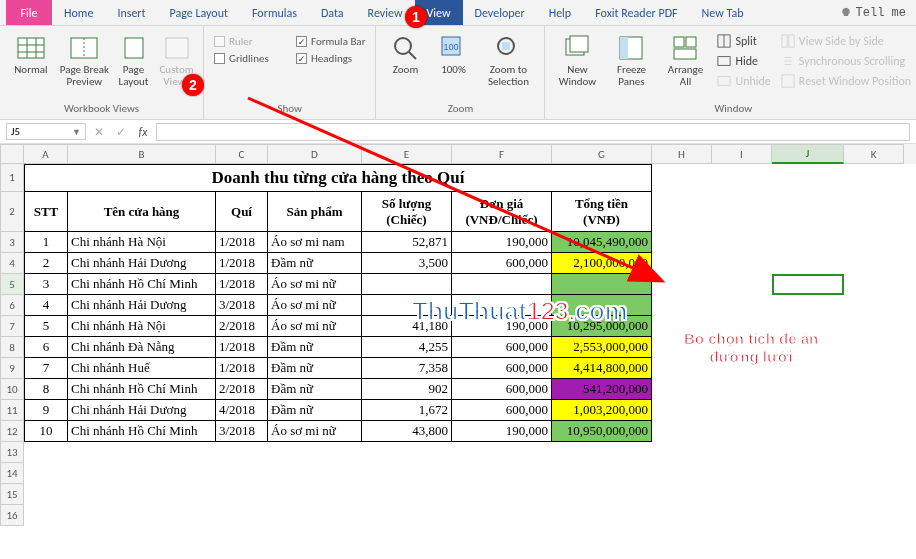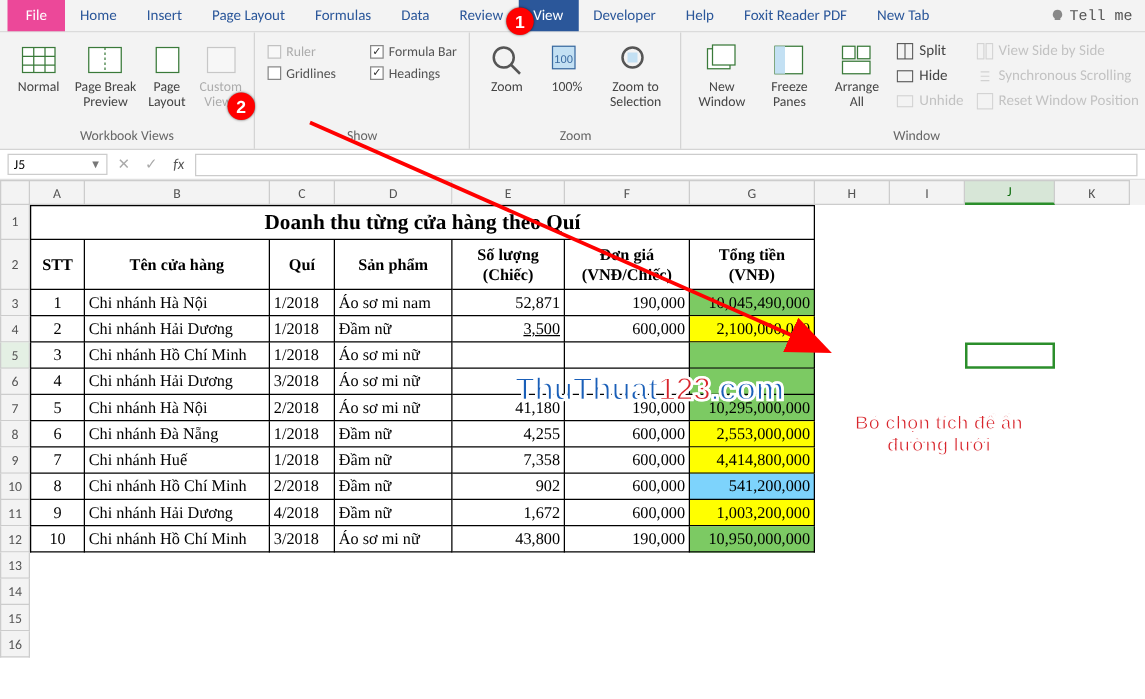--- a/index.html
+++ b/index.html
@@ -54,21 +54,21 @@
   .cE{width:90px;} .cF{width:100px;} .cG{width:100px;} .cH{width:60px;}
   .cI{width:60px;} .cJ{width:72px;} .cK{width:60px;}
 
   
   .title { font-weight:bold; font-size:17px; justify-content:center;}
   .th { font-weight:bold; text-align:center; justify-content:center;}
 
   
   .green { background:#7cca63;}
   .yellow { background:#ffff00;}
-  .red { background:#7dd3fc;}
+  .red { background:#a21caf;}
 
   
   .mark { position:absolute; width:22px; height:22px; border-radius:50%; background:#ff0000; color:#fff; font-weight:bold; display:flex; align-items:center; justify-content:center; font-size:14px; font-family:sans-serif; box-shadow:0 0 2px #000a;}
   .arrow-svg { position:absolute; top:0; left:0; pointer-events:none;}
   .watermark { position:absolute; font-family:"Arial Black", sans-serif; font-size:26px; font-weight:900; color:#1a5fb8; -webkit-text-stroke:2px #fff; text-shadow: -1px -1px 0 #fff,1px -1px 0 #fff,-1px 1px 0 #fff,1px 1px 0 #fff; letter-spacing:-0.5px;}
   .watermark .red { color:#d8252c; background:none; -webkit-text-stroke:2px #fff;}
   .annot { position:absolute; font-family:"Arial", sans-serif; font-size:15px; font-weight:bold; color:#d8252c; -webkit-text-stroke:1px #fff; text-shadow: -1px -1px 0 #fff,1px -1px 0 #fff,-1px 1px 0 #fff,1px 1px 0 #fff; text-align:center; line-height:18px;}
 
   .sel-cell { border:2px solid #2b8e2b !important; }
 </style>
@@ -338,21 +338,21 @@
       <div class="cell cI "></div>
       <div class="cell cJ "></div>
       <div class="cell cK "></div>
     </div>
     <div class="bodyrow">
       <div class="rhdr" style="">4</div>
       <div class="cell center cA" style="border:1px solid #000;border-top:none;">2</div>
       <div class="cell cB" style="border:1px solid #000;border-top:none;border-left:none;">Chi nhánh Hải Dương</div>
       <div class="cell cC" style="border:1px solid #000;border-top:none;border-left:none;">1/2018</div>
       <div class="cell cD" style="border:1px solid #000;border-top:none;border-left:none;">Đầm nữ</div>
-      <div class="cell right cE" style="border:1px solid #000;border-top:none;border-left:none;text-decoration:underline;">3,500</div>
+      <div class="cell right cE" style="border:1px solid #000;border-top:none;border-left:none;">3,500</div>
       <div class="cell right cF" style="border:1px solid #000;border-top:none;border-left:none;">600,000</div>
       <div class="cell right cG yellow" style="border:1px solid #000;border-top:none;border-left:none;">2,100,000,000</div>
       <div class="cell cH "></div>
       <div class="cell cI "></div>
       <div class="cell cJ "></div>
       <div class="cell cK "></div>
     </div>
     <div class="bodyrow">
       <div class="rhdr" style="background:#e4f0e4;">5</div>
       <div class="cell center cA" style="border:1px solid #000;border-top:none;">3</div>

